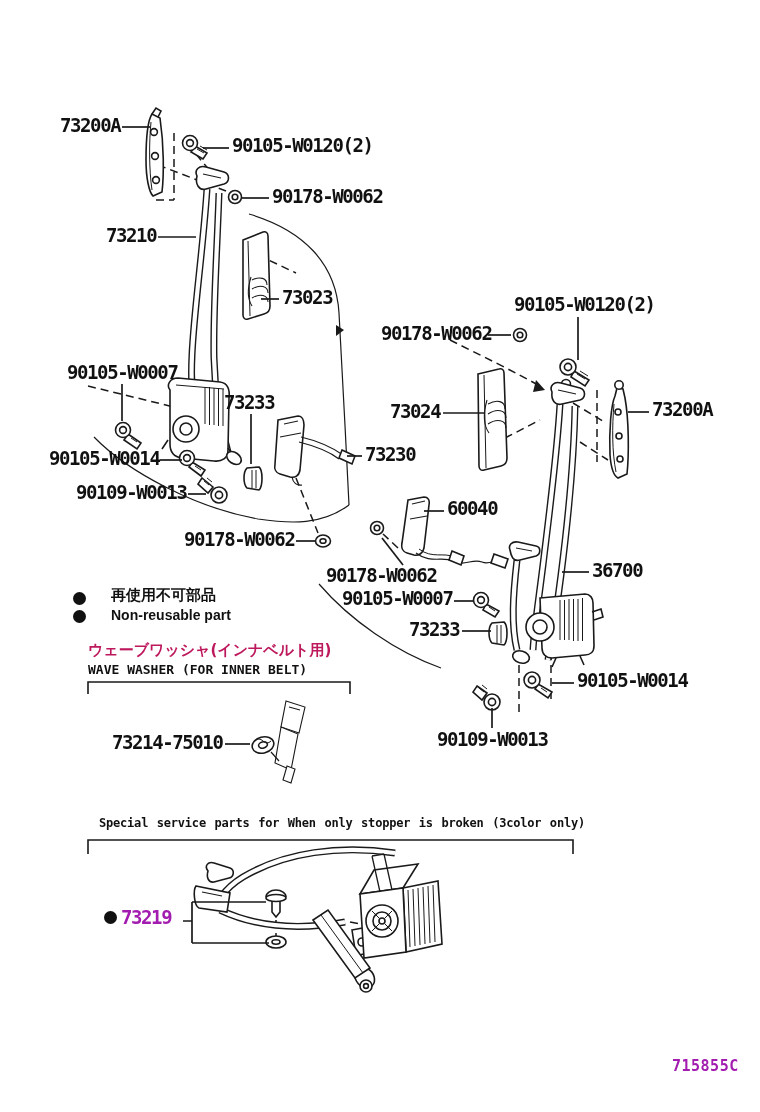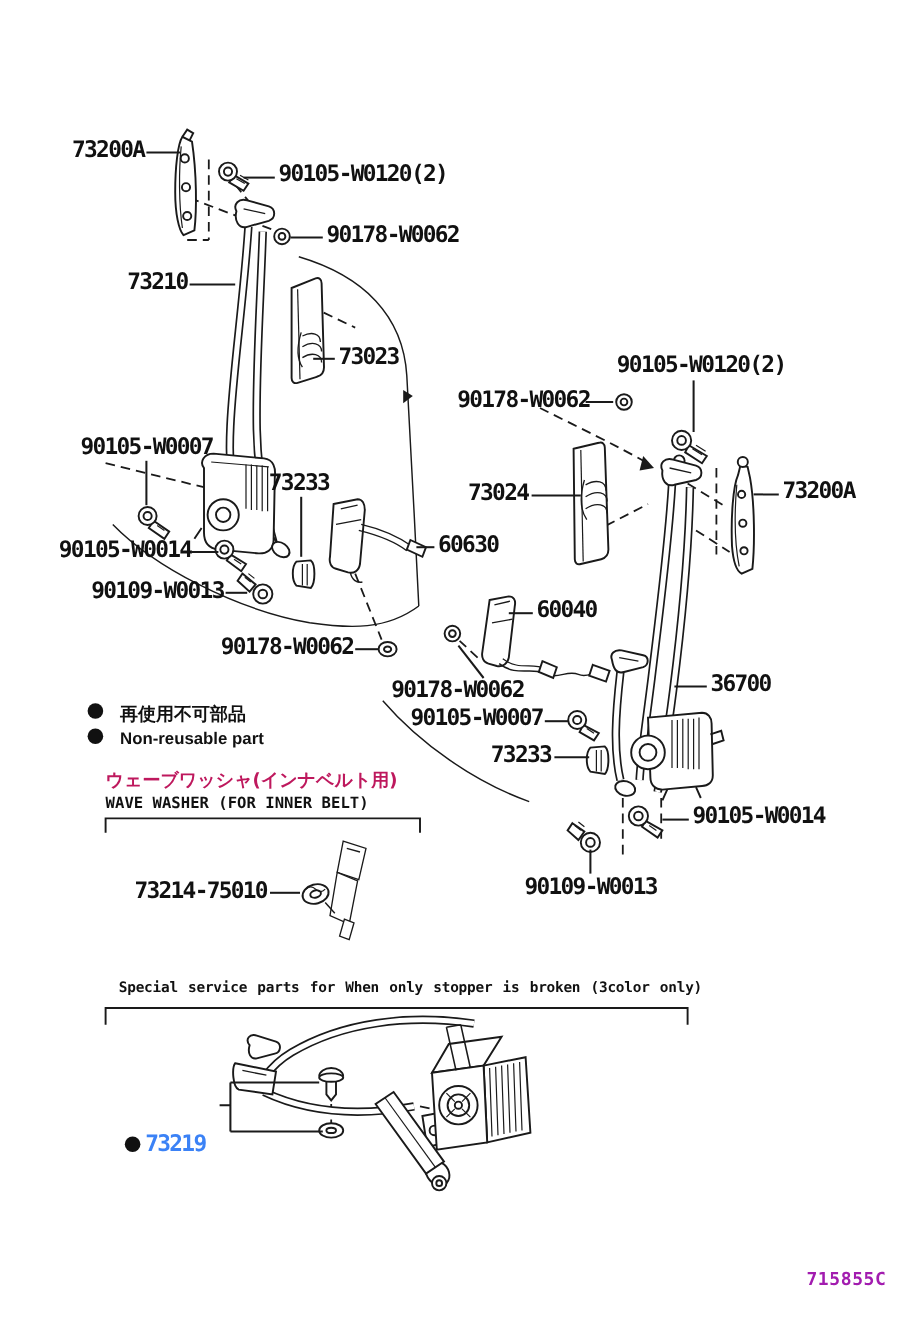--- a/index.html
+++ b/index.html
@@ -1,25 +1,25 @@
 <!DOCTYPE html>
 <html><head>
 <meta charset="utf-8">
 <style>
   html,body{margin:0;padding:0;background:#fff;}
   #stage{position:relative;width:752px;height:1112px;background:#fff;overflow:hidden;
          font-family:"DejaVu Sans Mono",monospace;}
   #art{position:absolute;left:0;top:0;}
   .lbl{position:absolute;font:bold 19px "DejaVu Sans Mono",monospace;letter-spacing:-1.4px;
        color:#111;white-space:nowrap;line-height:1;}
-  .note{position:absolute;display:flex;align-items:center;gap:4px;color:#3b82f6;margin-top:36px;}
+  .note{position:absolute;display:flex;align-items:center;gap:4px;color:#a21caf;}
   .bullet{display:inline-block;width:13px;height:13px;border-radius:50%;background:#111;flex:0 0 auto;}
   .lbl-inline{font:bold 19px "DejaVu Sans Mono",monospace;letter-spacing:-1.4px;white-space:nowrap;line-height:1;}
   .jp{position:absolute;font:bold 15px "DejaVu Sans",sans-serif;color:#be185d;white-space:nowrap;line-height:1.1;}
-  .legend-row{position:absolute;display:flex;align-items:flex-start;gap:14px;color:#111;}
+  .legend-row{position:absolute;display:flex;align-items:flex-end;gap:25px;color:#111;}
   .legend-jp{font:bold 15px "DejaVu Sans",sans-serif;white-space:nowrap;}
   .legend-en{font:bold 14px "Liberation Sans",sans-serif;white-space:nowrap;}
   .en-caps{position:absolute;font:bold 13px "DejaVu Sans Mono",monospace;letter-spacing:0px;color:#111;white-space:nowrap;}
   .en-special{position:absolute;width:486px;font:bold 12px "DejaVu Sans Mono",monospace;
        letter-spacing:-0.2px;color:#111;text-align:justify;text-align-last:justify;white-space:nowrap;}
   .code{position:absolute;font:bold 15px "DejaVu Sans Mono",monospace;letter-spacing:0.5px;color:#a21caf;}
 </style>
 </head>
 <body>
 
@@ -342,21 +342,21 @@
 <div class="lbl" style="left:272px;top:187px">90178-W0062</div>
 <div class="lbl" style="left:106px;top:226px">73210</div>
 <div class="lbl" style="left:282px;top:288px">73023</div>
 <div class="lbl" style="left:514px;top:295px">90105-W0120(2)</div>
 <div class="lbl" style="left:381px;top:324px">90178-W0062</div>
 <div class="lbl" style="left:67px;top:363px">90105-W0007</div>
 <div class="lbl" style="left:224px;top:393px">73233</div>
 <div class="lbl" style="left:390px;top:402px">73024</div>
 <div class="lbl" style="left:652px;top:400px">73200A</div>
 <div class="lbl" style="left:49px;top:449px">90105-W0014</div>
-<div class="lbl" style="left:365px;top:445px">60630</div>
+<div class="lbl" style="left:365px;top:445px">73230</div>
 <div class="lbl" style="left:76px;top:483px">90109-W0013</div>
 <div class="lbl" style="left:447px;top:499px">60040</div>
 <div class="lbl" style="left:184px;top:530px">90178-W0062</div>
 <div class="lbl" style="left:592px;top:561px">36700</div>
 <div class="lbl" style="left:326px;top:566px">90178-W0062</div>
 <div class="lbl" style="left:342px;top:589px">90105-W0007</div>
 <div class="lbl" style="left:409px;top:620px">73233</div>
 <div class="lbl" style="left:577px;top:671px">90105-W0014</div>
 <div class="lbl" style="left:437px;top:730px">90109-W0013</div>
 <div class="lbl" style="left:112px;top:733px">73214-75010</div>

